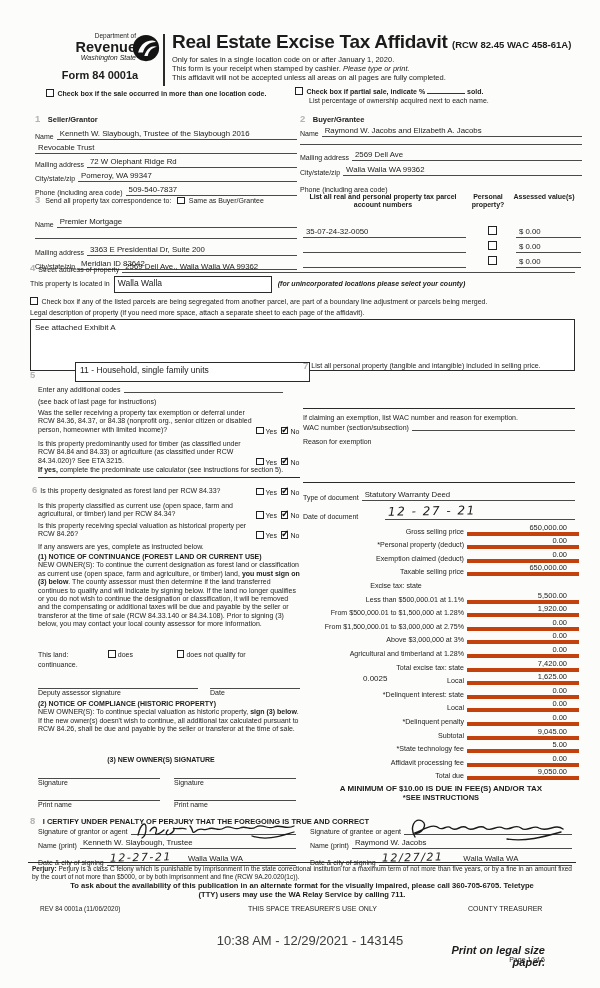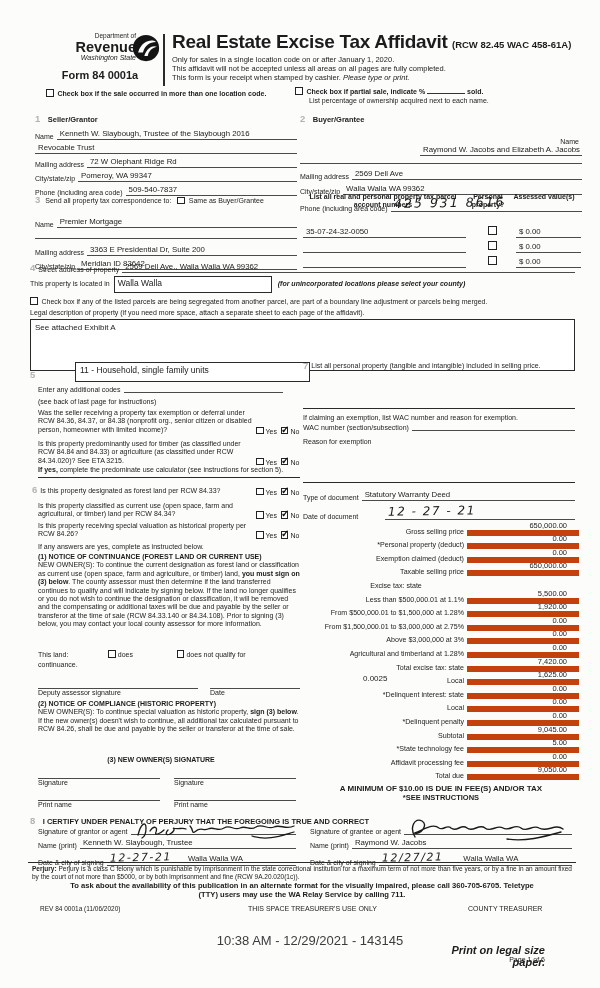--- a/index.html
+++ b/index.html
@@ -16,21 +16,21 @@
   .fv{flex:1;border-bottom:1px solid #4a4a4a;padding:0 2px 1px 3px;font-size:7.8px;white-space:nowrap;overflow:visible;}
   .cb{display:inline-block;width:7.5px;height:7.5px;border:1.1px solid #222;box-sizing:border-box;
       position:relative;vertical-align:-1px;background:#fff;margin:0 2px 0 4px;}
   .cb.ck::after{content:"✓";position:absolute;left:-1px;top:-4px;font-size:10px;font-weight:bold;color:#111;}
   .secnum{color:#b3b3b3;font-weight:bold;font-size:9.5px;padding-right:3px;}
   .qrow{display:flex;align-items:flex-end;}
   .qtext{width:214px;font-size:7px;line-height:8.4px;}
   .qyn{white-space:nowrap;font-size:7px;padding-bottom:0;}
   .trow{display:flex;align-items:flex-end;height:13.6px;font-size:7.1px;position:relative;}
   .tl{flex:1;text-align:right;white-space:nowrap;padding-right:3px;}
-  .tv{width:100px;border-bottom:6px solid #c2410c;text-align:right;padding-right:12px;font-size:7.5px;}
+  .tv{width:100px;border-bottom:4px solid #c2410c;text-align:right;padding-right:12px;font-size:7.5px;}
   .rule{border-top:1.4px solid #2a2a2a;}
   .hand{font-family:"DejaVu Sans",sans-serif;font-style:italic;display:inline-block;}
   .sigline{border-bottom:1px solid #4a4a4a;}
   .boxed{border:1.2px solid #2a2a2a;background:#fff;}
 </style>
 </head>
 <body>
 
 <div class="page">
 
@@ -53,25 +53,25 @@
   </div>
 
   <div class="abs" style="left:163px;top:34px;width:1.5px;height:52px;background:#2a2a2a;"></div>
 
   <div class="abs" style="left:172px;top:31px;width:410px;">
     <div>
       <span class="b" style="font-size:19px;letter-spacing:-0.3px;">Real Estate Excise Tax Affidavit</span>
       <span class="b" style="font-size:9.5px;">(RCW 82.45 WAC 458-61A)</span>
     </div>
     <div class="f75" style="margin-top:2px;">Only for sales in a single location code on or after January 1, 2020.</div>
-    <div class="f75">This affidavit will not be accepted unless all areas on all pages are fully completed.</div>
     <div class="f75">
       <span>This form is your receipt when stamped by cashier.</span>
       <span class="i">Please type or print.</span>
     </div>
+    <div class="f75">This affidavit will not be accepted unless all areas on all pages are fully completed.</div>
   </div>
 
   <div class="abs f7 b" style="left:46px;top:89px;">
     <span class="cb" style="margin-left:0;"></span>
     <span>Check box if the sale occurred in more than one location code.</span>
   </div>
   <div class="abs f7 b" style="left:295px;top:87px;width:290px;">
     <span class="cb" style="margin-left:0;"></span>
     <span>Check box if partial sale, indicate %</span>
     <span style="display:inline-block;width:38px;border-bottom:1px solid #333;"></span>
@@ -99,38 +99,37 @@
       </div>
     <div class="frow" style="margin-top:3px;">
         <span class="lab">Phone (including area code)</span>
       <span class="fv">509-540-7837</span>
       </div>
   </div>
 
   <div class="abs" style="left:300px;top:108px;width:282px;">
     <div><span class="secnum">2</span>
       <span class="b f75">Buyer/Grantee</span></div>
-    <div class="frow" style="margin-top:12px;flex-direction:column;">
+    <div class="frow" style="margin-top:0;">
         <span class="lab">Name</span>
       <span class="fv">Raymond W. Jacobs and Elizabeth A. Jacobs</span>
       </div>
     <div class="frow" style="margin-top:6px;">
         <span class="fv"></span>
       </div>
     <div class="frow" style="margin-top:5px;">
         <span class="lab">Mailing address</span>
       <span class="fv">2569 Dell Ave</span>
       </div>
     <div class="frow" style="margin-top:4px;">
         <span class="lab">City/state/zip</span>
       <span class="fv">Walla Walla WA 99362</span>
       </div>
     <div class="frow" style="margin-top:2px;height:15px;">
         <span class="lab">Phone (including area code)</span>
-      <span class="fv"><span class="hand" style="font-size:12.5px;letter-spacing:2px;transform:rotate(-1deg);">425 931 8616</span></span>
       </div>
   </div>
 
   <div class="abs" style="left:303px;top:193px;width:279px;">
     <div style="display:flex;">
       <div class="b f7" style="width:160px;text-align:center;">List all real and personal property tax parcel account numbers</div>
       <div class="b f7" style="width:50px;text-align:center;">Personal property?</div>
       <div class="b f7" style="width:62px;text-align:center;">Assessed value(s)</div>
     </div>
     <div style="display:flex;align-items:flex-end;margin-top:15px;height:13px;">

